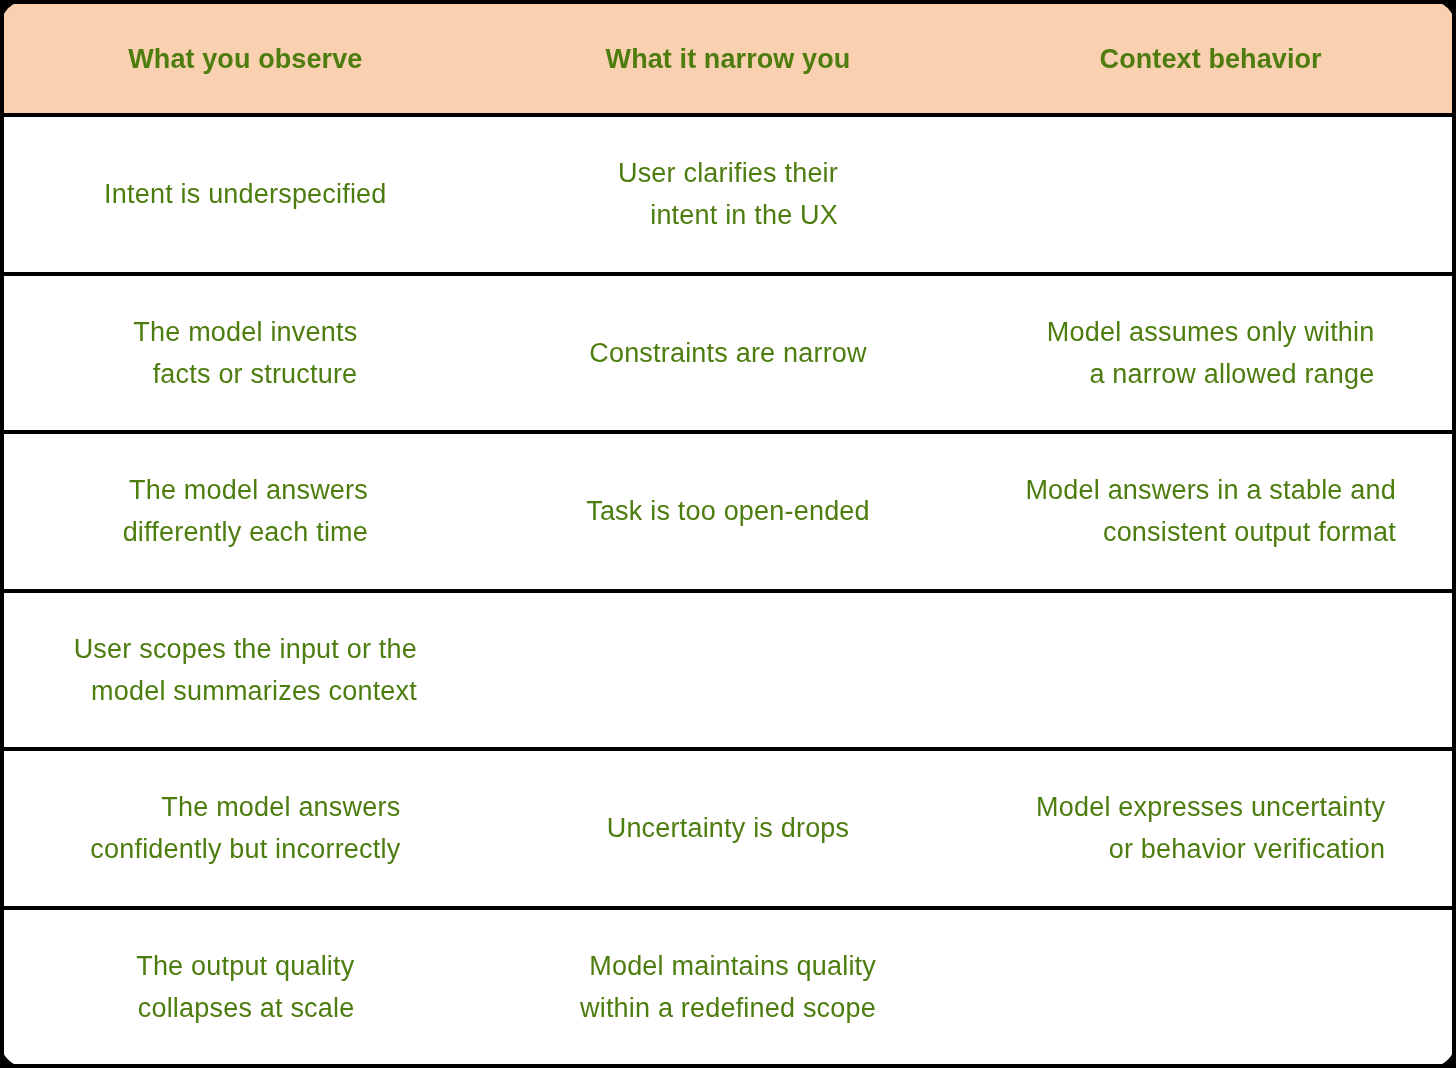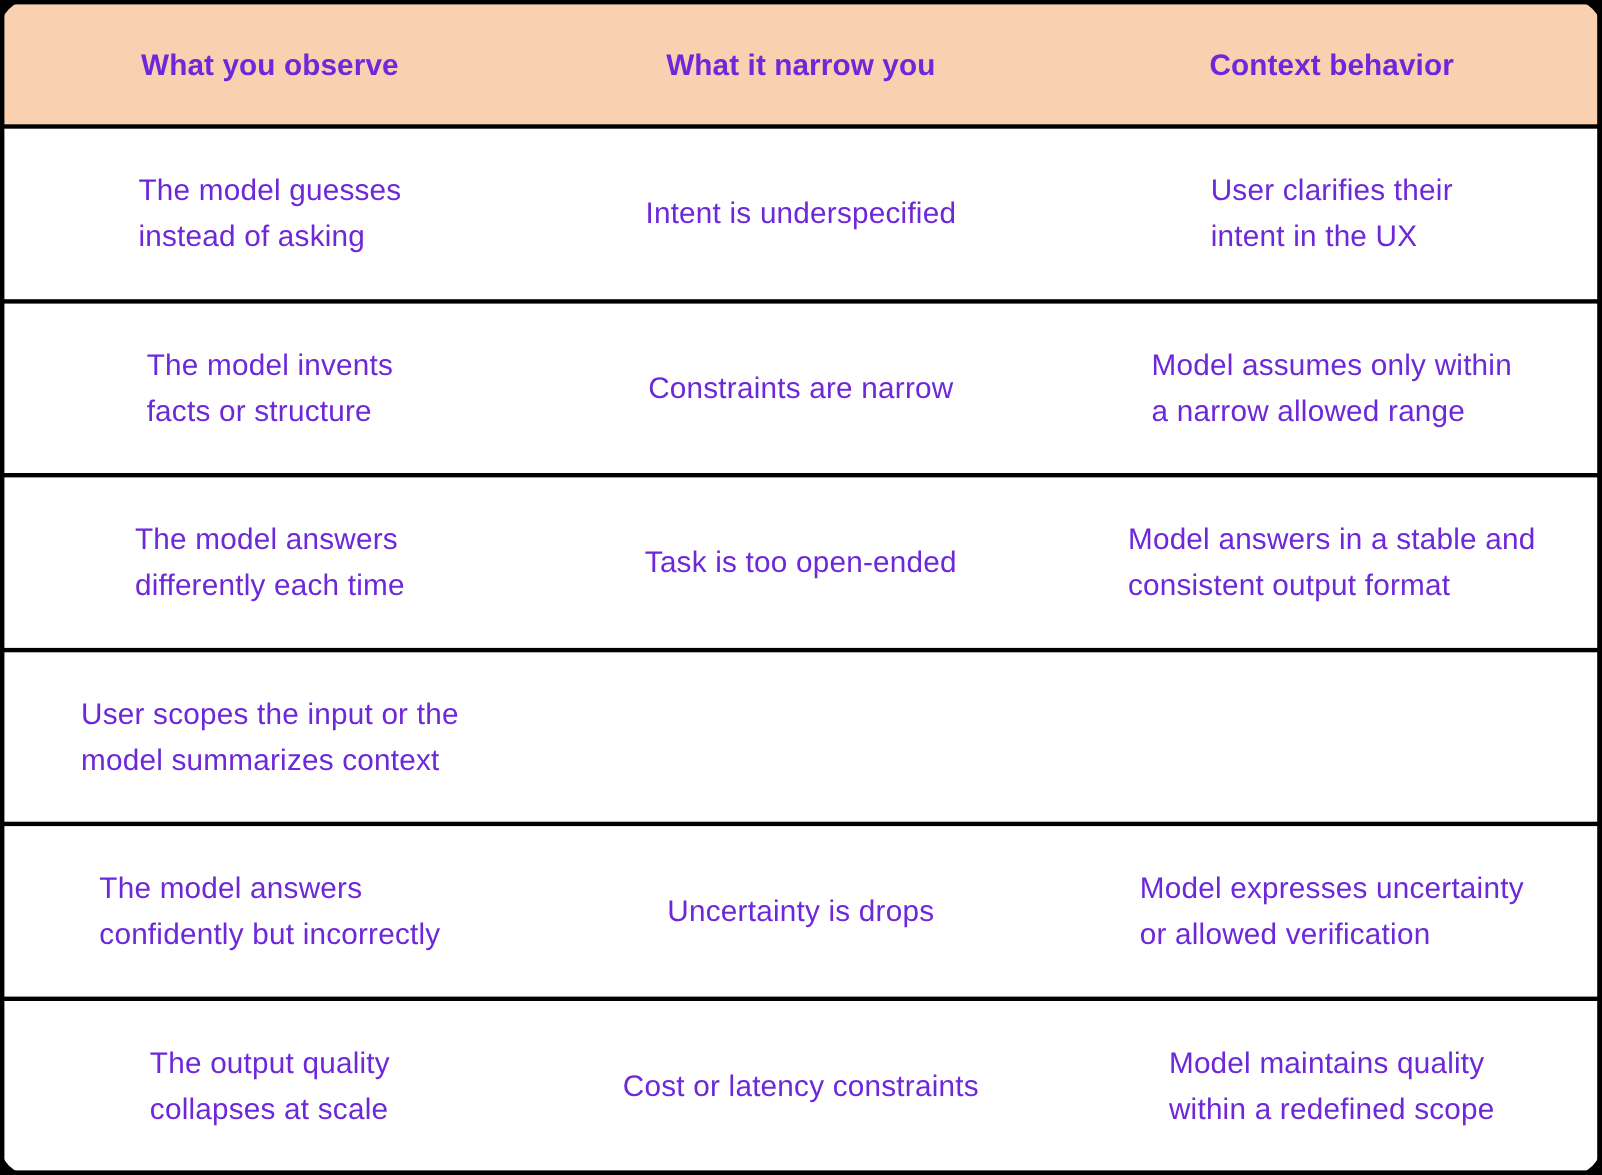--- a/index.html
+++ b/index.html
@@ -31,24 +31,24 @@
     flex: 1;
   }
   .row.header {
     flex: 0 0 109px;
     background: #fad1b0;
   }
   .cell {
     display: flex;
     align-items: center;
     justify-content: center;
-    text-align: left;
+    text-align: right;
     padding: 0 28px;
     white-space: pre-line;
-    color: #6d28d9;
+    color: #4d7c0f;
     font-size: 27px;
     line-height: 42px;
     letter-spacing: 0.2px;
   }
   .row.header .cell {
     font-weight: bold;
     font-size: 27px;
     letter-spacing: 0.1px;
   }
 </style>
@@ -57,22 +57,20 @@
 
 <div class="table-frame">
 
   <div class="row header">
     <div class="cell">What you observe</div>
     <div class="cell">What it narrow you</div>
     <div class="cell">Context behavior</div>
   </div>
 
   <div class="row">
-    <div class="cell">The model guesses
-instead of asking</div>
     <div class="cell">Intent is underspecified</div>
     <div class="cell">User clarifies their
 intent in the UX</div>
   </div>
 
   <div class="row">
     <div class="cell">The model invents
 facts or structure</div>
     <div class="cell">Constraints are narrow</div>
     <div class="cell">Model assumes only within
@@ -90,24 +88,23 @@
   <div class="row">
     <div class="cell">User scopes the input or the
 model summarizes context</div>
   </div>
 
   <div class="row">
     <div class="cell">The model answers
 confidently but incorrectly</div>
     <div class="cell">Uncertainty is drops</div>
     <div class="cell">Model expresses uncertainty
-or allowed verification</div>
+or behavior verification</div>
   </div>
 
   <div class="row">
     <div class="cell">The output quality
 collapses at scale</div>
-    <div class="cell">Cost or latency constraints</div>
     <div class="cell">Model maintains quality
 within a redefined scope</div>
   </div>
 
 </div>
 
 </body></html>

